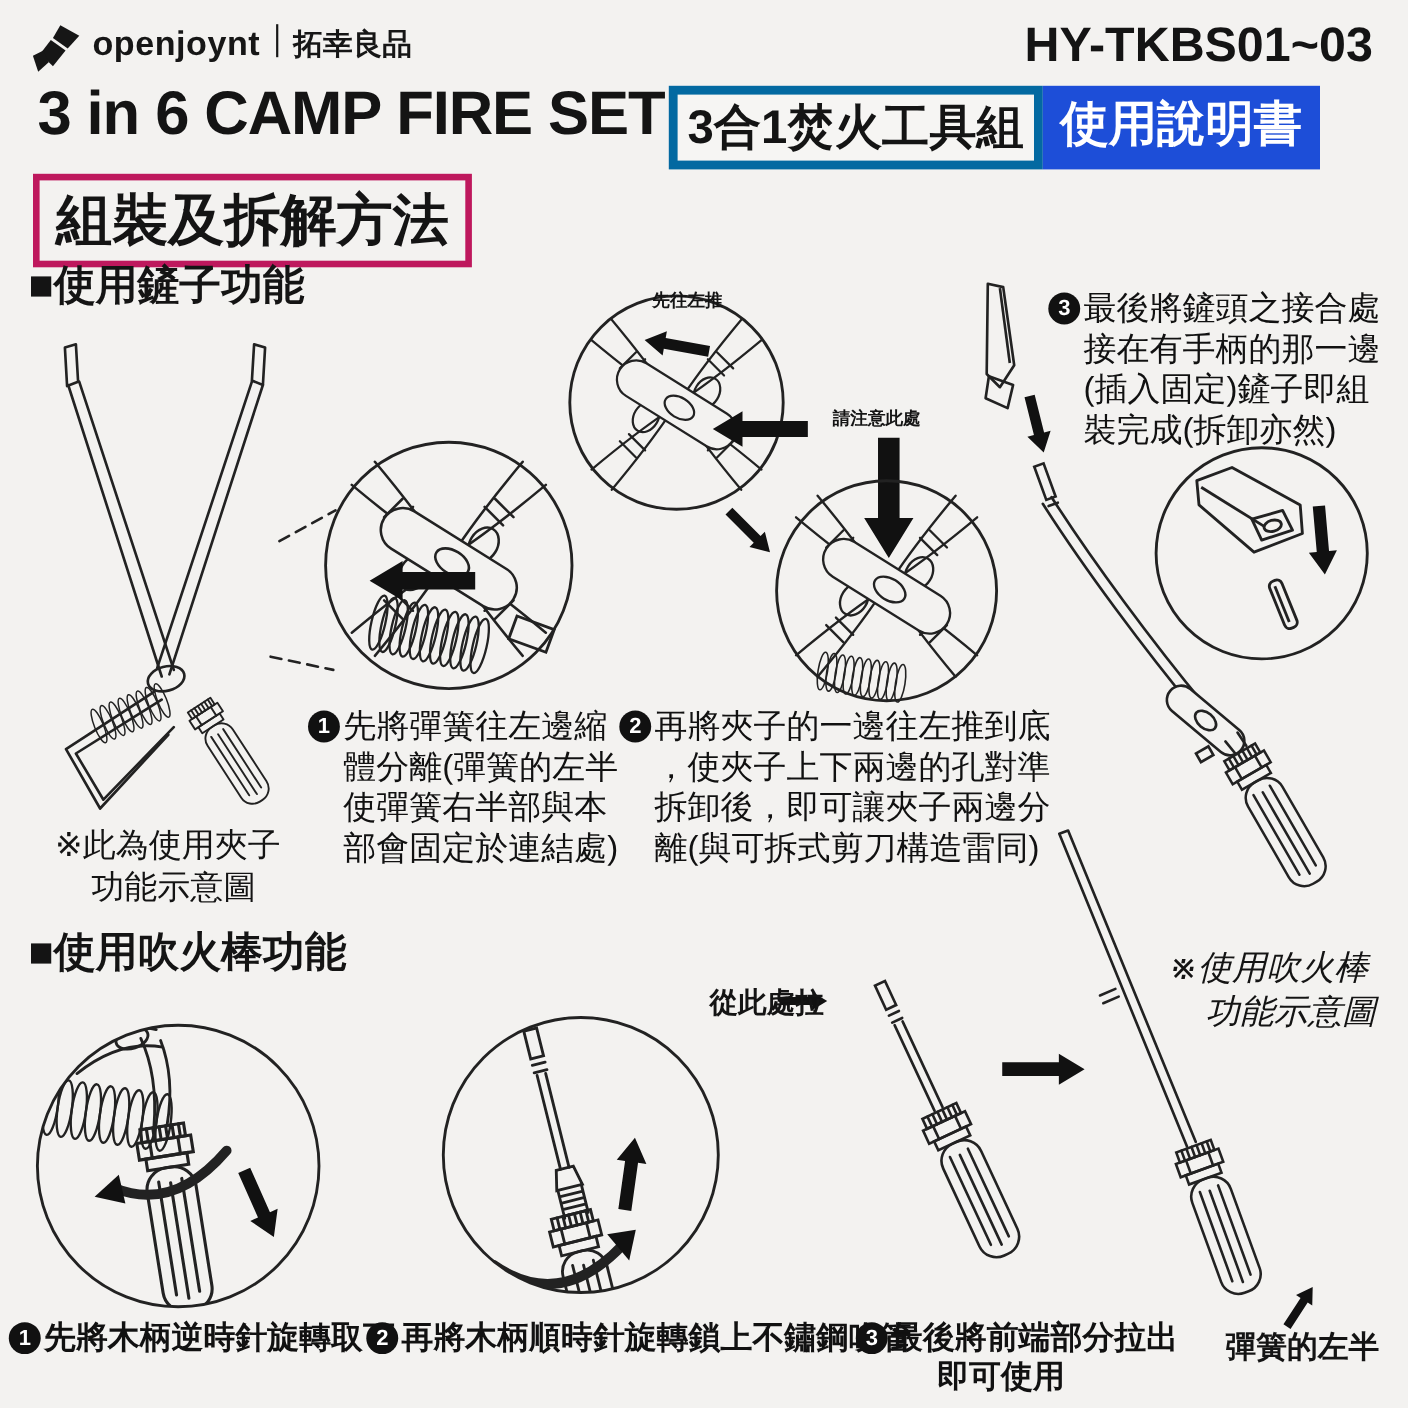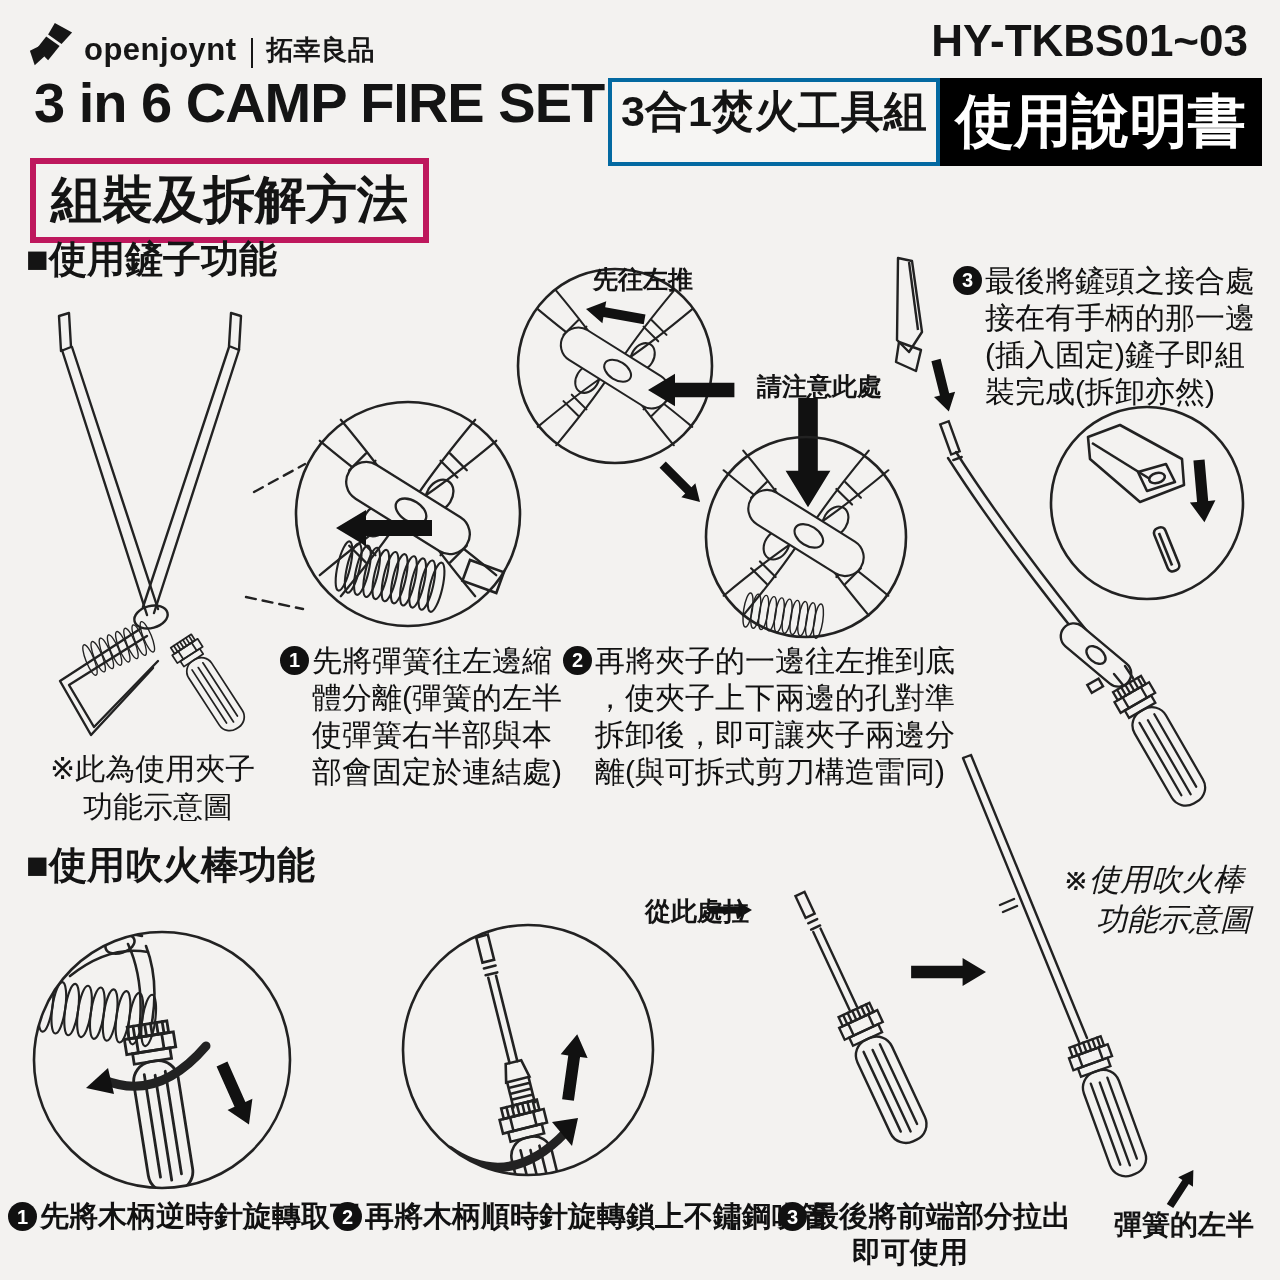--- a/index.html
+++ b/index.html
@@ -3,33 +3,33 @@
 <meta charset="utf-8">
 <style>
   html,body{margin:0;padding:0;background:#d8d8d6;}
   .canvas{
     position:relative;width:1280px;height:1280px;overflow:hidden;
     background:#f3f2f0;color:#141414;
     font-family:"Liberation Sans","DejaVu Sans",sans-serif;
   }
   .abs{position:absolute;}
   
-  .logo-row{display:flex;align-items:flex-end;gap:10px;}
+  .logo-row{display:flex;align-items:flex-start;gap:10px;}
   .brand{font-size:31px;font-weight:600;letter-spacing:.5px;color:#161616;}
   .brand-sep{width:2px;height:30px;background:#161616;margin:0 4px;}
   .brand-cjk{font-size:27px;font-weight:600;color:#161616;}
   .model{font-size:44px;font-weight:700;letter-spacing:0px;}
   .title-en{font-size:56px;font-weight:700;letter-spacing:-1px;white-space:nowrap;}
   .title-boxes{display:flex;align-items:stretch;}
-  .title-cjk{border:4px solid #0369a1;font-size:43px;font-weight:700;padding:1px 9px;background:#f6f5f3;white-space:nowrap;}
-  .manual-badge{background:#000000;color:#fff;font-size:58px;font-weight:700;padding:5px 16px;white-space:nowrap;}
+  .title-cjk{border:8px solid #0369a1;font-size:43px;font-weight:700;padding:1px 9px;background:#f6f5f3;white-space:nowrap;}
+  .manual-badge{background:#1d4ed8;color:#fff;font-size:44px;font-weight:700;padding:5px 16px;white-space:nowrap;}
   .section-box{border:6px solid #be185d;font-size:51px;font-weight:700;padding:2px 15px;white-space:nowrap;}
   .h-func{font-size:38px;font-weight:800;white-space:nowrap;}
   
-  .lbl{font-size:25px;font-weight:700;white-space:nowrap;}
+  .lbl{font-size:16px;font-weight:700;white-space:nowrap;}
   .note{font-size:30px;font-weight:500;line-height:38px;white-space:nowrap;}
   .note .ind{padding-left:33px;}
   .step{font-size:30px;font-weight:500;line-height:37px;white-space:nowrap;color:#111;}
   .step .row{display:flex;align-items:flex-start;}
   .badge{display:inline-flex;width:29px;height:29px;border-radius:50%;background:#111;color:#fff;
          font-size:20px;font-weight:700;align-items:center;justify-content:center;
          margin-right:3px;flex:0 0 auto;transform:translateY(4px);}
   .step .cont{margin-left:32px;}
   .bstep{font-size:29px;font-weight:600;line-height:36px;white-space:nowrap;color:#111;}
   .bstep .row{display:flex;align-items:flex-start;}

